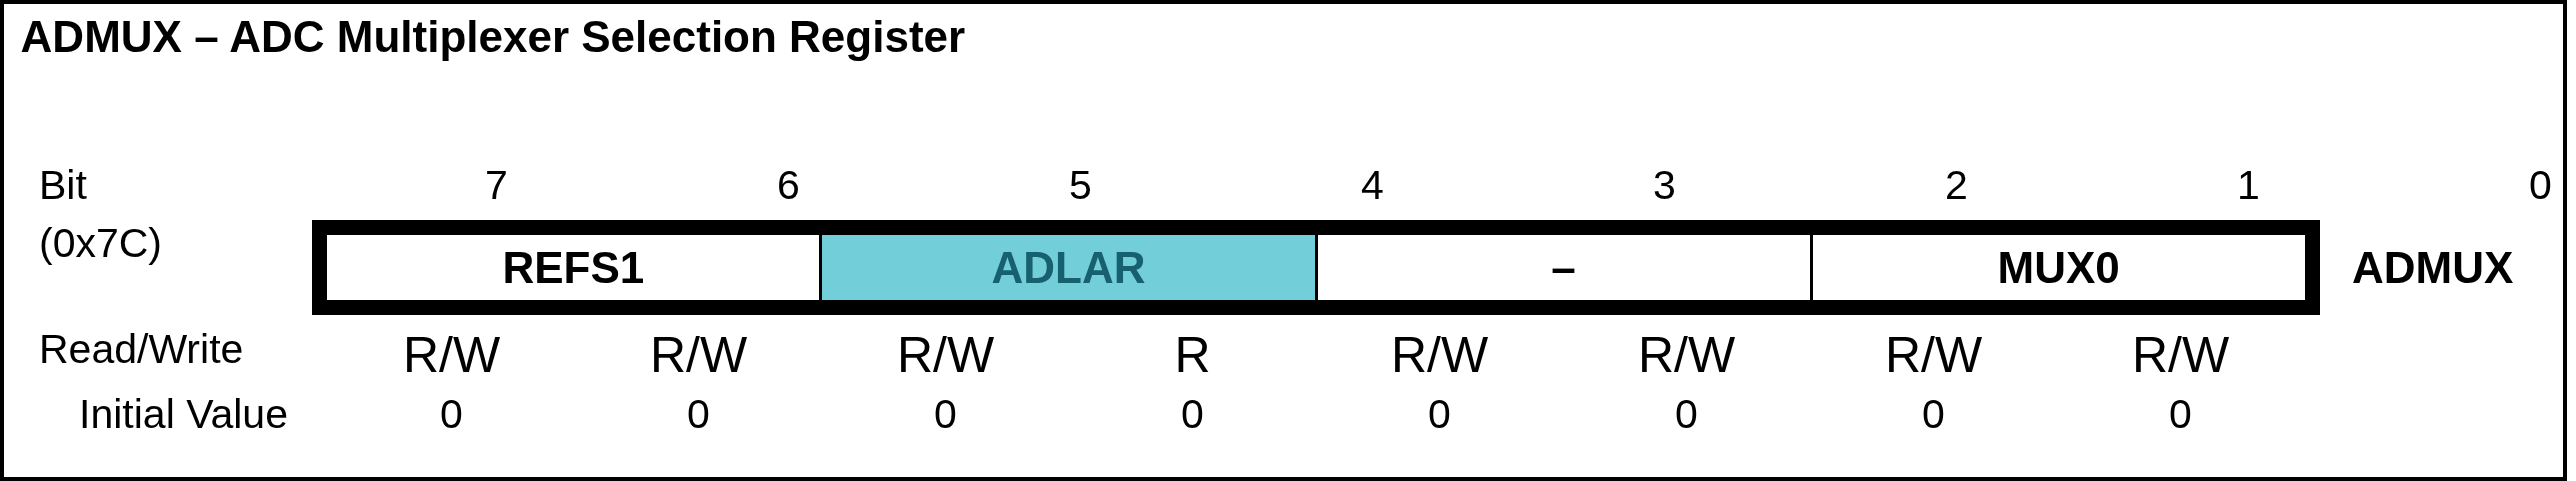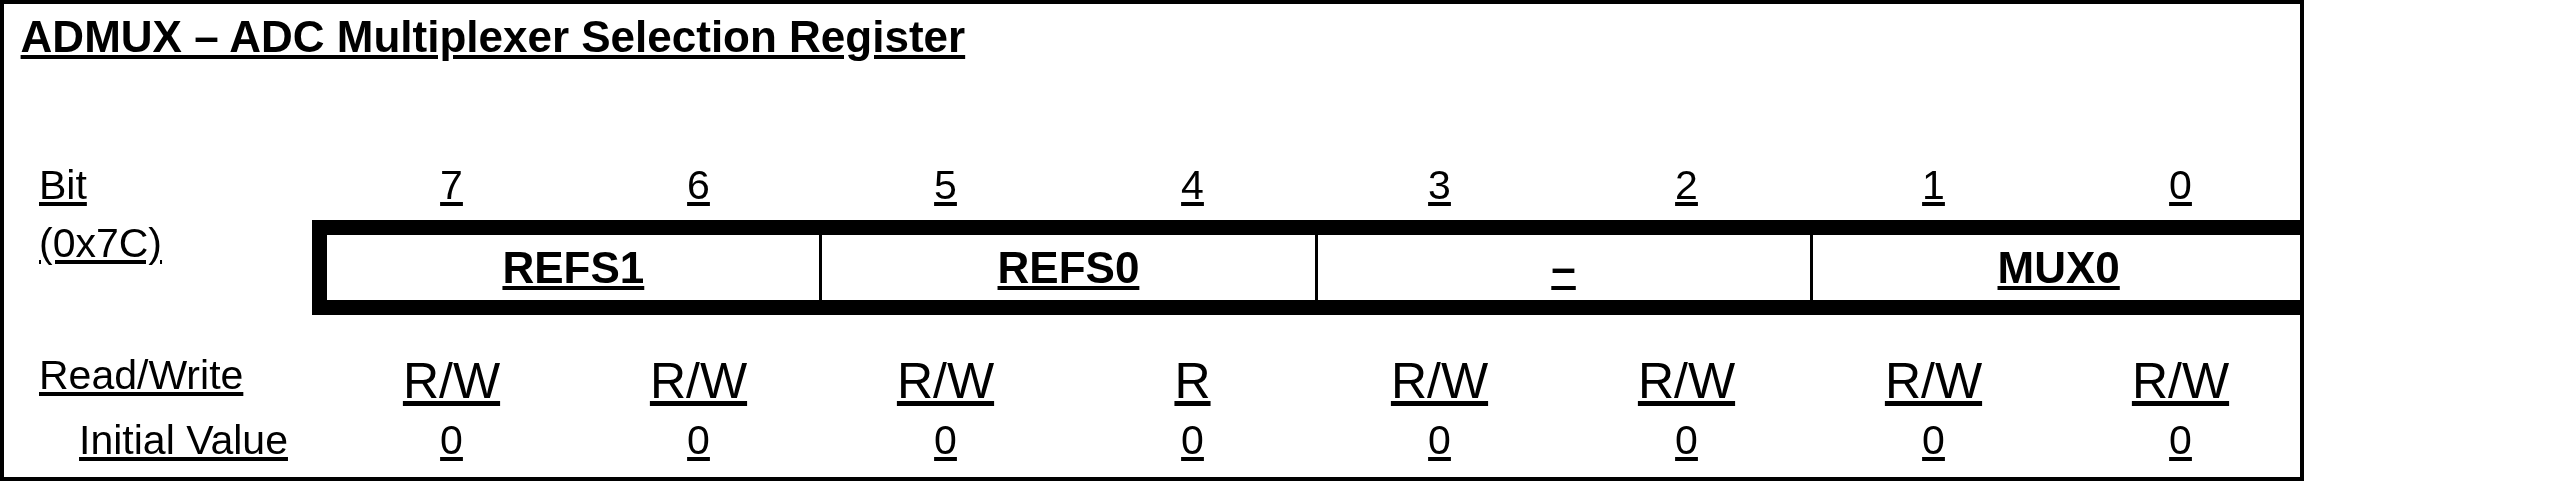--- a/index.html
+++ b/index.html
@@ -6,56 +6,55 @@
     margin: 0;
     padding: 0;
     background: #ffffff;
   }
   body {
     font-family: "Liberation Sans", "DejaVu Sans", sans-serif;
     color: #000000;
   }
   .figure {
     position: relative;
-    width: 2304px;
+    width: 2567px;
     height: 481px;
     box-sizing: border-box;
     border: 4.6px solid #000000;
     background: #ffffff;
     overflow: hidden;
-    text-decoration: underline;
   }
   .figure-title {
     margin: 7.4px 0 0 16.6px;
     font-size: 44px;
     line-height: 1.2;
     font-weight: bold;
     letter-spacing: 0px;
   }
   .reg-area {
     margin-top: 55px;
   }
   .grid-row {
     display: grid;
     grid-template-columns: 324px repeat(8, 247px) 1fr;
   }
   .row-bits {
     height: 101px;
     align-items: end;
+    gap: 45px;
   }
   .row-bits > div {
     padding-bottom: 11px;
   }
   .row-reg {
     height: 95px;
   }
   .row-rw {
     height: 65px;
     align-items: start;
-    margin-top: 26px;
   }
   .row-rw > div {
     padding-top: 11px;
   }
   .row-iv {
     height: 65px;
     align-items: start;
   }
   .row-iv > div {
     padding-top: 11px;
@@ -95,21 +94,21 @@
   }
   .bit-field-cell.highlight {
     background: var(--hl-bg, #72CFDA);
     color: var(--hl-text, #17606F);
   }
   .reg-name {
     grid-column: 10;
     display: flex;
     align-items: center;
     padding-left: 48px;
-    font-size: 32px;
+    font-size: 44px;
     font-weight: bold;
     white-space: nowrap;
     text-align: center;
   }
   .access-value {
     font-size: 50px;
     text-align: center;
   }
   .initial-value {
     font-size: 41px;
@@ -133,21 +132,21 @@
         <div class="bit-number">3</div>
         <div class="bit-number">2</div>
         <div class="bit-number">1</div>
         <div class="bit-number">0</div>
       </div>
 
     <div class="grid-row row-reg">
       <div class="row-label">(0x7C)</div>
       <div class="reg-box" id="reg-box">
           <div class="bit-field-cell">REFS1</div>
-          <div class="bit-field-cell">REFS0</div>
+          <div class="bit-field-cell highlight">ADLAR</div>
           <div class="bit-field-cell">–</div>
           <div class="bit-field-cell">MUX0</div>
         </div>
       <div class="reg-name">ADMUX</div>
     </div>
 
     <div class="grid-row row-rw" id="row-rw">
       <div class="row-label">Read/Write</div>
     <div class="access-value">R/W</div>
         <div class="access-value">R/W</div>

